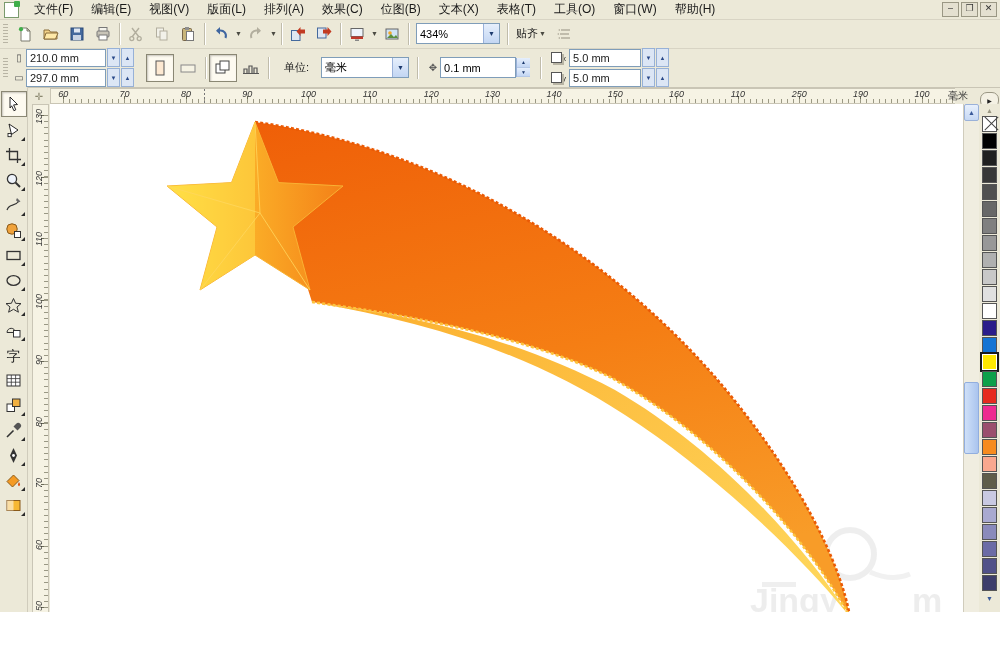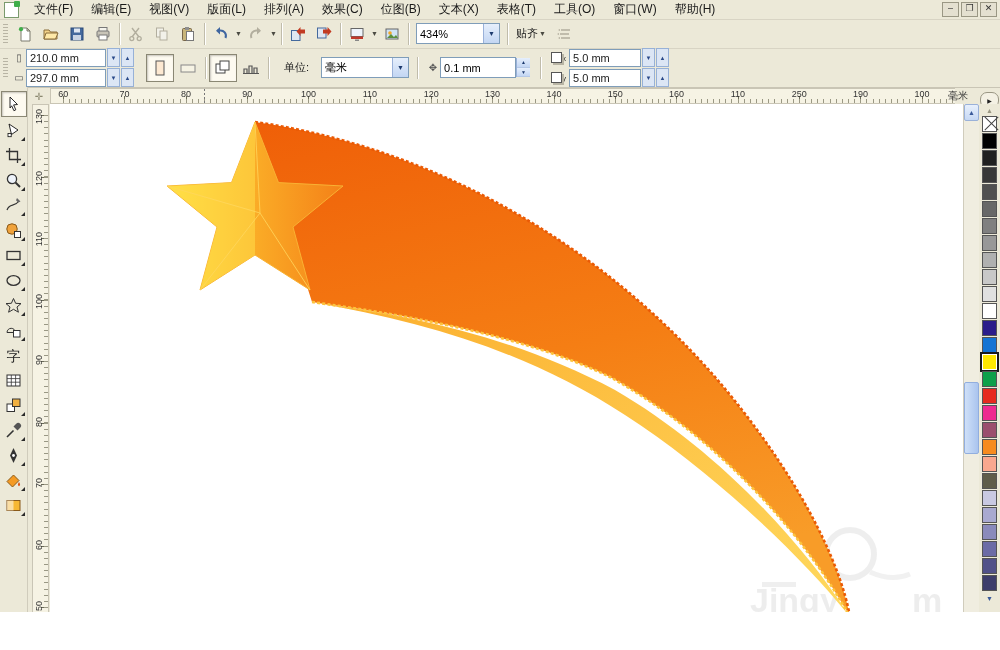--- a/index.html
+++ b/index.html
@@ -51,21 +51,21 @@
   
   #toolbox{left:0;top:87px;width:28px;height:563px;background:#ece9d8;border-right:1px solid #d0ccbc;
            display:flex;flex-direction:column;align-items:center;padding-top:4px;box-sizing:border-box;}
   .tool{position:relative;width:24px;height:24px;margin-bottom:1px;display:flex;align-items:center;justify-content:center;}
   .tool svg{width:17px;height:17px;}
   .tool.selected{border:1px solid #8a8774;background:#fdfaf0;box-shadow:inset 1px 1px 2px rgba(0,0,0,.22);}
   .tool .fly{position:absolute;right:1px;bottom:1px;width:0;height:0;
              border-left:4px solid transparent;border-bottom:4px solid #2a2a2a;}
   #ruler-corner{left:29px;top:88px;width:20px;height:16px;color:#8a8870;font-size:10px;
                 display:flex;align-items:center;justify-content:center;}
-  .ruler{background:#f6f3e4;}
+  .ruler{background:#f6f3e4;font-style:italic;}
   #hruler{left:50px;top:88px;width:905px;height:16px;border:1px solid #c9c5b5;border-right:none;box-sizing:border-box;
           background-image:
             repeating-linear-gradient(90deg,#9a9884 0 1px,transparent 1px 6.133px),
             repeating-linear-gradient(90deg,#6a6a58 0 1px,transparent 1px 61.33px);
           background-size:100% 4px,100% 7px;background-position:12.3px bottom,12.3px bottom;background-repeat:no-repeat;
           background-color:#f6f3e4;}
   .hlab{position:absolute;top:0;font-size:9px;color:#333;transform:translateX(-50%);}
   #hr-marker{position:absolute;left:153px;top:0;width:1px;height:16px;
              background:repeating-linear-gradient(#777 0 2px,transparent 2px 4px);}
   #hr-unit{left:948px;top:89px;width:30px;font-size:10px;color:#333;}

